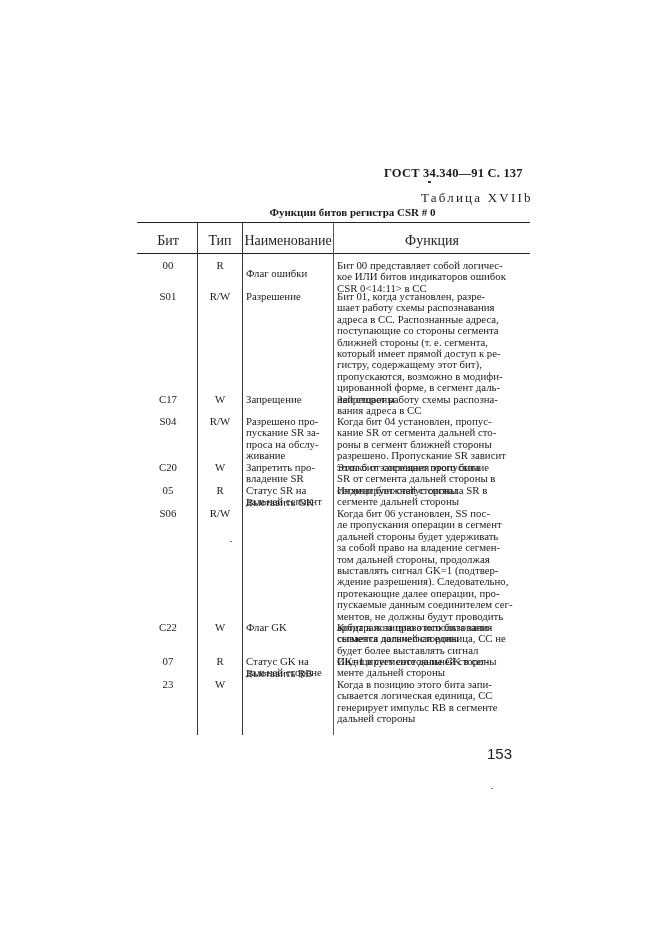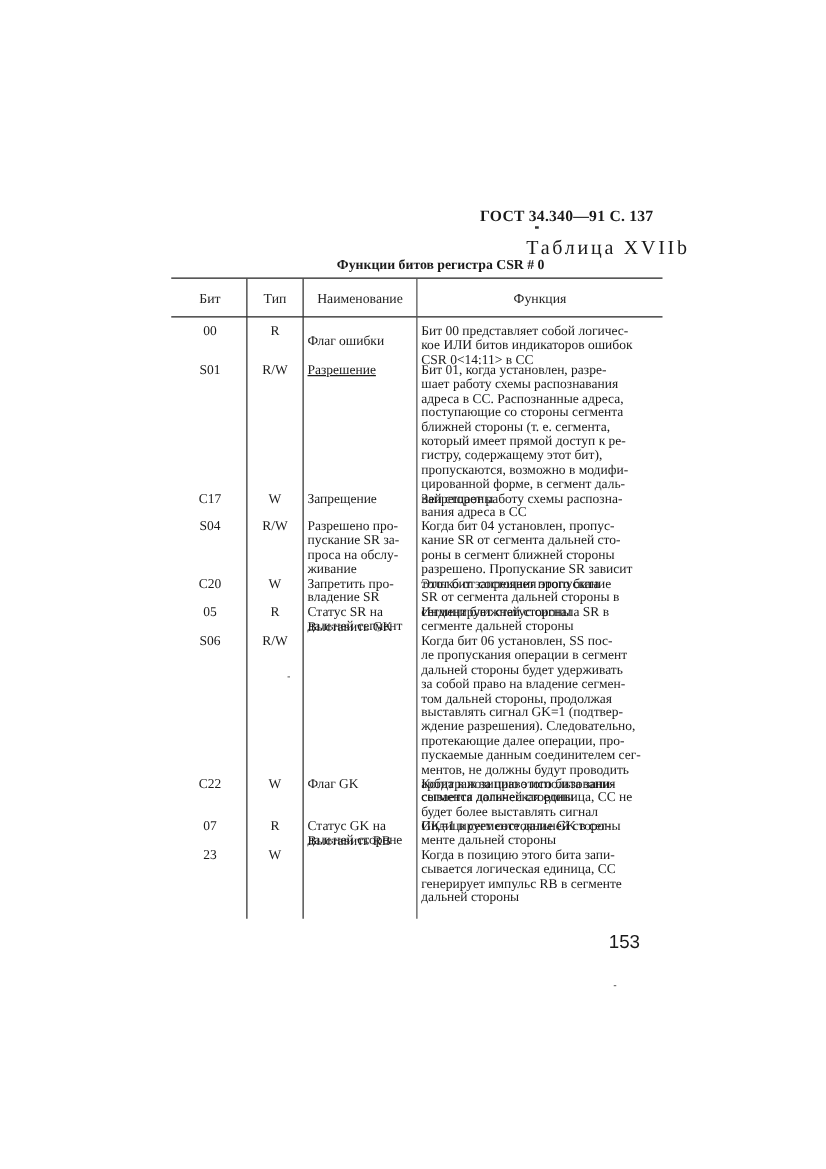--- a/index.html
+++ b/index.html
@@ -3,27 +3,27 @@
 <meta charset="utf-8">
 <style>
   html, body { margin: 0; padding: 0; }
   body {
     width: 661px; height: 935px; background: #ffffff; position: relative; overflow: hidden;
     font-family: "Liberation Serif", "DejaVu Serif", serif; color: #1a1a1a;
   }
   .abs { position: absolute; }
   .gost-header { left: 384px; top: 166px; font-size: 12.5px; font-weight: bold; font-family: "Liberation Serif", serif; letter-spacing: 0.2px; }
   .gost-dot { left: 428px; top: 181px; width: 3px; height: 2px; background: #333; }
-  .table-label { left: 421px; top: 190px; font-size: 16px; letter-spacing: 2.2px; }
+  .table-label { left: 421px; top: 190px; font-size: 13px; letter-spacing: 2.2px; }
   .table-title { left: 0; width: 661px; top: 206px; font-size: 11px; font-weight: bold; text-align: center; padding-left: 44px; box-sizing: border-box; }
 
   .hline { position: absolute; height: 0; border-top: 1.4px solid #222; }
   .vline { position: absolute; width: 0; border-left: 1.2px solid #333; }
 
-  .th { position: absolute; top: 233px; font-size: 11px; text-align: center; color: #222; font-family: "Liberation Serif", serif; }
+  .th { position: absolute; top: 233px; font-size: 14px; text-align: center; color: #222; font-family: "Liberation Serif", serif; }
 
   .cell { position: absolute; font-size: 10.8px; line-height: 11.4px; color: #1a1a1a; }
   .c-bit { left: 140px; width: 56px; text-align: center; }
   .c-typ { left: 198px; width: 44px; text-align: center; }
   .c-name { left: 246px; width: 86px; text-align: left; white-space: pre-line; }
   .c-func { left: 337px; width: 190px; text-align: justify; text-align-last: left; white-space: pre-line; hyphens: none; }
 
   .page-num { left: 487px; top: 745px; font-size: 15px; font-family: "Liberation Sans", sans-serif; }
   .speck { width: 2px; height: 1px; background: #777; }
 </style>
@@ -53,21 +53,21 @@
     <div class="cell c-typ" style="top:260px;">R</div>
     <div class="cell c-name" style="top:268px;">Флаг ошибки</div>
     <div class="cell c-func" style="top:260px;">Бит 00 представляет собой логичес-
 кое ИЛИ битов индикаторов ошибок
 CSR  0&lt;14:11&gt; в CC</div>
   </div>
 
   <div>
     <div class="cell c-bit" style="top:291px;">S01</div>
     <div class="cell c-typ" style="top:291px;">R/W</div>
-    <div class="cell c-name" style="top:291px;text-decoration:underline;">Разрешение</div>
+    <div class="cell c-name" style="top:291px;">Разрешение</div>
     <div class="cell c-func" style="top:291px;">  Бит 01, когда установлен, разре-
 шает работу схемы распознавания
 адреса в CC. Распознанные адреса,
 поступающие со стороны сегмента
 ближней стороны (т. е. сегмента,
 который имеет прямой доступ к ре-
 гистру, содержащему этот бит),
 пропускаются, возможно в модифи-
 цированной форме, в сегмент даль-
 ней стороны</div>

